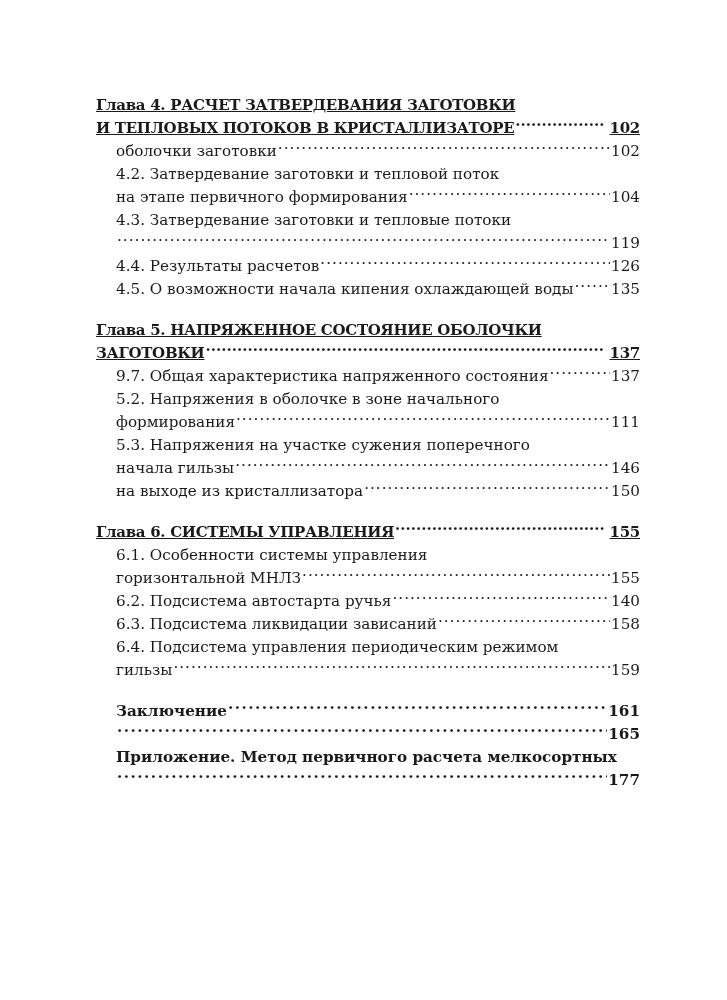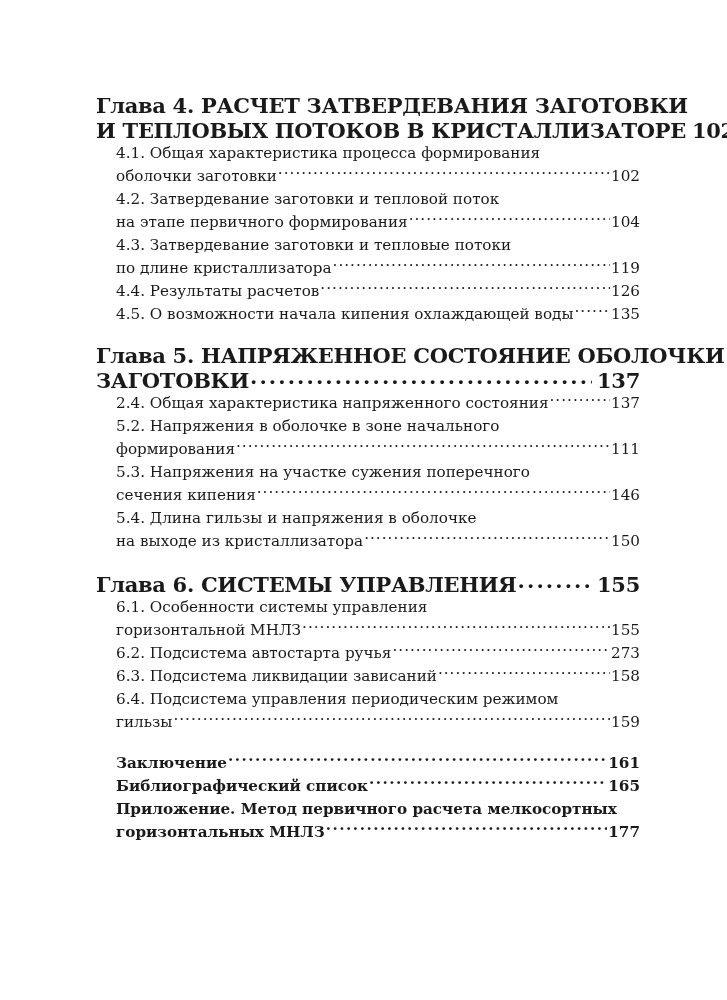--- a/index.html
+++ b/index.html
@@ -3,21 +3,21 @@
 <meta charset="utf-8">
 <style>
   html, body { margin: 0; padding: 0; background: #ffffff; }
   body { width: 727px; height: 1000px; position: relative; overflow: hidden; }
   .page {
     position: absolute; left: 96px; top: 94px; width: 544px;
     font-family: "DejaVu Serif", "Liberation Serif", serif;
     color: #1a1a1a; font-size: 15.2px; line-height: 23px;
   }
   .chapter { margin-bottom: 18px; }
-  .ch-line { font-weight: bold; letter-spacing: -0.3px; font-size: 21px; }
+  .ch-line { font-weight: bold; letter-spacing: -0.3px; font-size: 15px; text-decoration: underline; }
   .row { display: flex; align-items: baseline; white-space: nowrap; }
   .row .txt { flex: 0 0 auto; }
   .row .dots {
     flex: 1 1 auto; overflow: hidden; margin: 0 1px;
     position: relative; height: 1em;
   }
   .row .dots::after {
     content: ". . . . . . . . . . . . . . . . . . . . . . . . . . . . . . . . . . . . . . . . . . . . . . . . . . . . . . . . . . . . . . . . . . . . . . . . . . . . . . . . . . . . . . . . . . . . . . . . . . . . . . . . . . . . . . . . . . . . . . . . . . . . . . . . . . . . . . . . . . . . . . . . .";
     position: absolute; left: 0; bottom: 0; letter-spacing: -1.9px; white-space: nowrap;
   }
@@ -35,35 +35,33 @@
 <div class="page">
 
   <div class="chapter">
     <div class="line ch-line">Глава 4. РАСЧЕТ ЗАТВЕРДЕВАНИЯ ЗАГОТОВКИ</div>
     <div class="row ch-line">
       <span class="txt">И ТЕПЛОВЫХ ПОТОКОВ В КРИСТАЛЛИЗАТОРЕ</span>
       <span class="dots"></span>
       <span class="pg">102</span>
     </div>
     <div class="sub">
-      <div class="line">4.1. Общая характеристика процесса формирования</div>
       <div class="row">
         <span class="txt">оболочки заготовки</span>
         <span class="dots"></span>
         <span class="pg">102</span>
       </div>
       <div class="line">4.2. Затвердевание заготовки и тепловой поток</div>
       <div class="row">
         <span class="txt">на этапе первичного формирования</span>
         <span class="dots"></span>
         <span class="pg">104</span>
       </div>
       <div class="line">4.3. Затвердевание заготовки и тепловые потоки</div>
       <div class="row">
-        <span class="txt">по длине кристаллизатора</span>
         <span class="dots"></span>
         <span class="pg">119</span>
       </div>
       <div class="row">
         <span class="txt">4.4. Результаты расчетов</span>
         <span class="dots"></span>
         <span class="pg">126</span>
       </div>
       <div class="row">
         <span class="txt">4.5. О возможности начала кипения охлаждающей воды</span>
@@ -75,37 +73,36 @@
 
   <div class="chapter">
     <div class="line ch-line">Глава 5. НАПРЯЖЕННОЕ СОСТОЯНИЕ ОБОЛОЧКИ</div>
     <div class="row ch-line">
       <span class="txt">ЗАГОТОВКИ</span>
       <span class="dots"></span>
       <span class="pg">137</span>
     </div>
     <div class="sub">
       <div class="row">
-        <span class="txt">2.4. Общая характеристика напряженного состояния</span>
+        <span class="txt">9.7. Общая характеристика напряженного состояния</span>
         <span class="dots"></span>
         <span class="pg">137</span>
       </div>
       <div class="line">5.2. Напряжения в оболочке в зоне начального</div>
       <div class="row">
         <span class="txt">формирования</span>
         <span class="dots"></span>
         <span class="pg">111</span>
       </div>
       <div class="line">5.3. Напряжения на участке сужения поперечного</div>
       <div class="row">
-        <span class="txt">сечения кипения</span>
+        <span class="txt">начала гильзы</span>
         <span class="dots"></span>
         <span class="pg">146</span>
       </div>
-      <div class="line">5.4. Длина гильзы и напряжения в оболочке</div>
       <div class="row">
         <span class="txt">на выходе из кристаллизатора</span>
         <span class="dots"></span>
         <span class="pg">150</span>
       </div>
     </div>
   </div>
 
   <div class="chapter">
     <div class="row ch-line">
@@ -116,21 +113,21 @@
     <div class="sub">
       <div class="line">6.1. Особенности системы управления</div>
       <div class="row">
         <span class="txt">горизонтальной МНЛЗ</span>
         <span class="dots"></span>
         <span class="pg">155</span>
       </div>
       <div class="row">
         <span class="txt">6.2. Подсистема автостарта ручья</span>
         <span class="dots"></span>
-        <span class="pg">273</span>
+        <span class="pg">140</span>
       </div>
       <div class="row">
         <span class="txt">6.3. Подсистема ликвидации зависаний</span>
         <span class="dots"></span>
         <span class="pg">158</span>
       </div>
       <div class="line">6.4. Подсистема управления периодическим режимом</div>
       <div class="row">
         <span class="txt">гильзы</span>
         <span class="dots"></span>
@@ -139,24 +136,22 @@
     </div>
   </div>
 
   <div class="back">
     <div class="row">
       <span class="txt">Заключение</span>
       <span class="dots"></span>
       <span class="pg">161</span>
     </div>
     <div class="row">
-      <span class="txt">Библиографический список</span>
       <span class="dots"></span>
       <span class="pg">165</span>
     </div>
     <div class="line">Приложение. Метод первичного расчета мелкосортных</div>
     <div class="row">
-      <span class="txt">горизонтальных МНЛЗ</span>
       <span class="dots"></span>
       <span class="pg">177</span>
     </div>
   </div>
 </div>
 
 </body></html>

